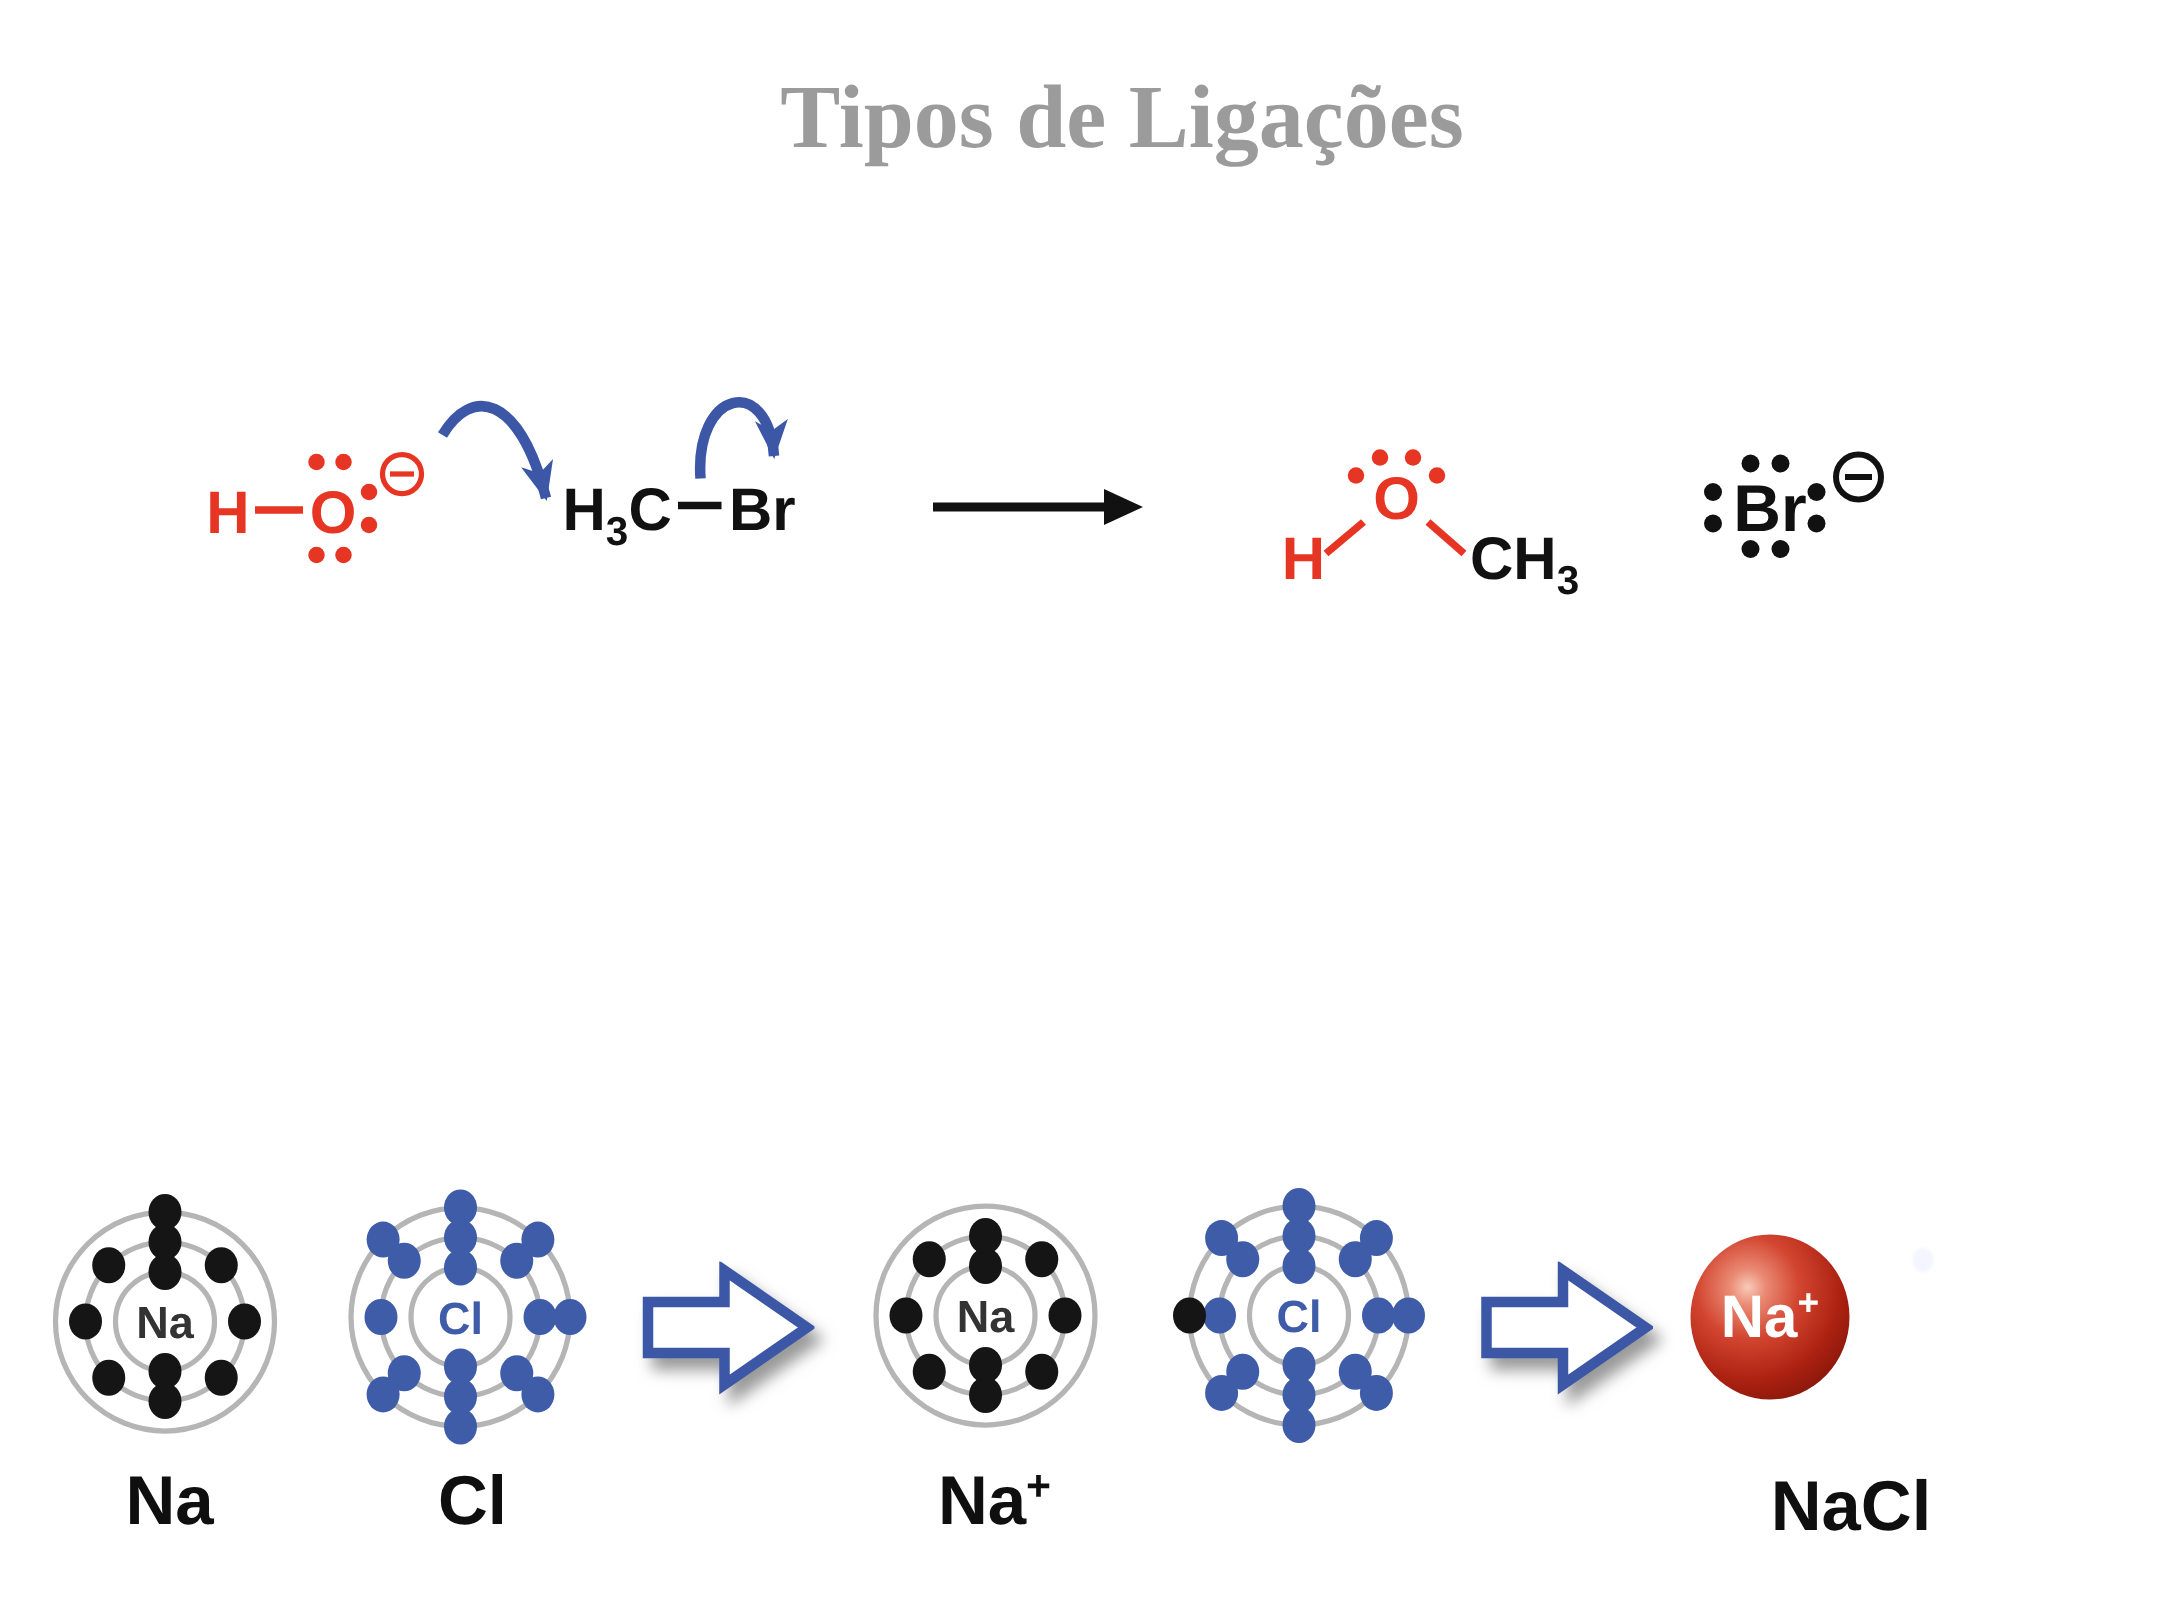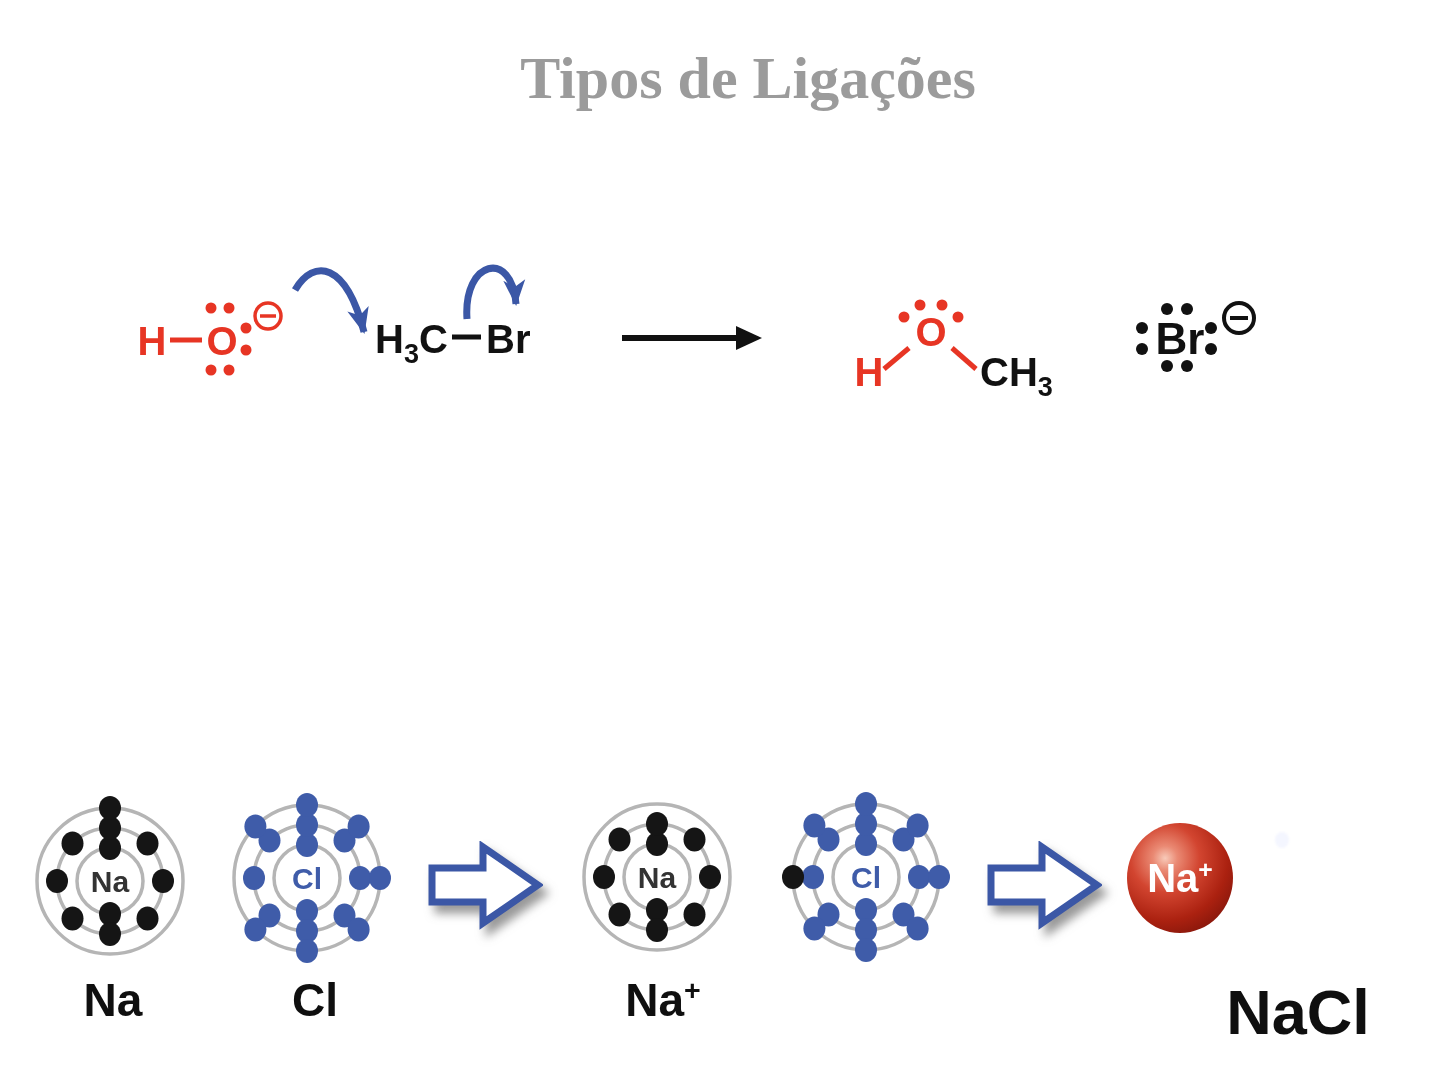--- a/index.html
+++ b/index.html
@@ -17,22 +17,22 @@
   .sphere-na{left:1127px;top:823px;width:106px;height:110px;z-index:3;
     background:radial-gradient(circle at 36% 32%, #f8cab9 0%, #ea8a74 12%, #d24530 34%, #ab2110 62%, #7e140a 86%, #6b1008 100%);}
   .sphere-cl{left:1226px;top:783px;width:180px;height:190px;z-index:2;
     background:radial-gradient(circle at 32% 29%, #ffffff 0%, #d2d7f0 9%, #8violet 0%, #8591cb 24%, #4552a8 48%, #2a338c 72%, #1d2472 100%);}
   .sphere-cl::after{content:"";position:absolute;left:27%;top:26%;width:14px;height:16px;border-radius:50%;
     background:#f4f6ff;filter:blur(1px);}
   .sphere-label{color:#ffffff;font-weight:bold;line-height:1;}
   .sphere-na .sphere-label{font-size:40px;}
   .sphere-cl .sphere-label{font-size:47px;}
   .sphere-label sup{font-size:0.62em;vertical-align:super;line-height:0;}
-  .nacl-caption{position:absolute;left:1198px;top:976px;width:200px;text-align:center;
-    font-weight:bold;font-size:63px;color:#0f0f0f;}
+  .nacl-caption{position:absolute;left:1134px;top:976px;width:200px;text-align:center;
+    font-weight:bold;font-size:47px;color:#0f0f0f;}
 </style>
 </head>
 <body>
 
 <div class="page">
 
   <div class="title">Tipos de Ligações</div>
 
   <svg class="layer" width="1440" height="1080" viewBox="0 0 1440 1080">
     <defs>

